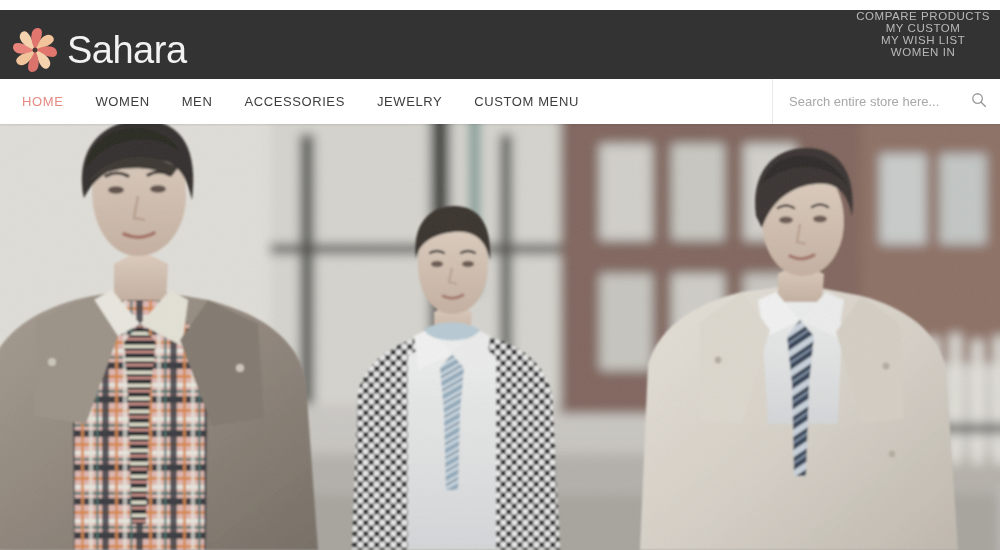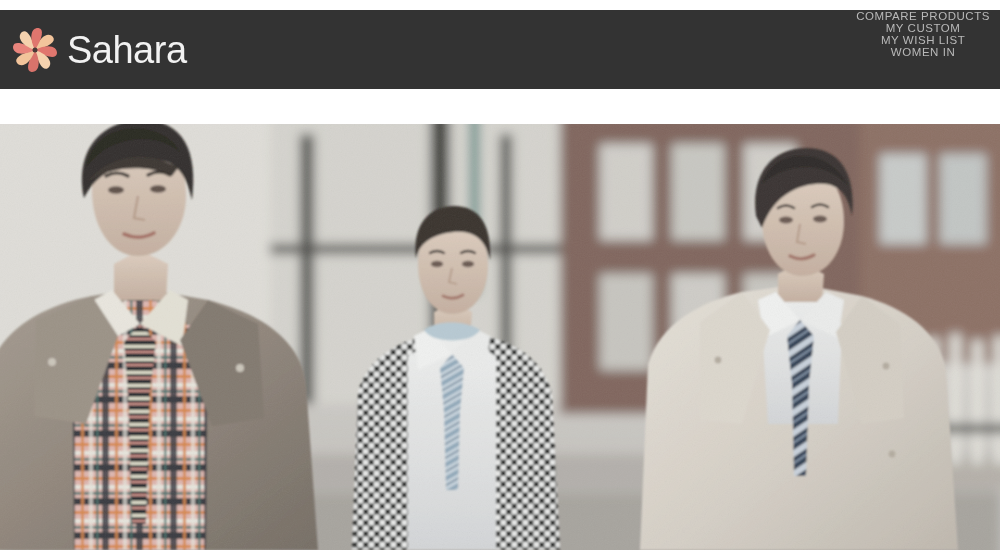--- a/index.html
+++ b/index.html
@@ -131,20 +131,42 @@
 
     <div id="top-links">
       <a class="top-link" href="#">COMPARE PRODUCTS</a>
       <a class="top-link" href="#">MY CUSTOM</a>
       <a class="top-link" href="#">MY WISH LIST</a>
       <a class="top-link" href="#">WOMEN IN</a>
 
     </div>
   </div>
 
+  <div id="navbar">
+    <nav id="mainnav">
+      <a class="nav-item active" href="#">HOME</a>
+      <a class="nav-item" href="#">WOMEN</a>
+      <a class="nav-item" href="#">MEN</a>
+      <a class="nav-item" href="#">ACCESSORIES</a>
+      <a class="nav-item" href="#">JEWELRY</a>
+      <a class="nav-item" href="#">CUSTOM MENU</a>
+    </nav>
+
+    <div id="search-wrap">
+      <input id="search-input" type="text" placeholder="Search entire store here..." style="">
+      <button id="search-btn">
+        <span>
+          <svg viewBox="0 0 20 20" width="16" height="16" aria-hidden="true">
+            <circle cx="8.2" cy="8.2" r="6" fill="none" stroke="#9a9a9a" stroke-width="1.6"></circle>
+            <line x1="12.7" y1="12.7" x2="18" y2="18" stroke="#9a9a9a" stroke-width="1.7" stroke-linecap="round"></line>
+          </svg>
+        </span>
+      </button>
+    </div>
+  </div>
 
   <div id="hero">
     <svg viewBox="0 0 1000 426" preserveAspectRatio="xMidYMid slice" aria-hidden="true">
       <defs>
         <linearGradient id="skyGrad" x1="0" y1="0" x2="0" y2="1">
           <stop offset="0%" stop-color="#e6e3df"></stop>
           <stop offset="55%" stop-color="#d7d3cf"></stop>
           <stop offset="100%" stop-color="#c2beba"></stop>
         </linearGradient>
         <linearGradient id="coatL" x1="0" y1="0" x2="1" y2="1">

